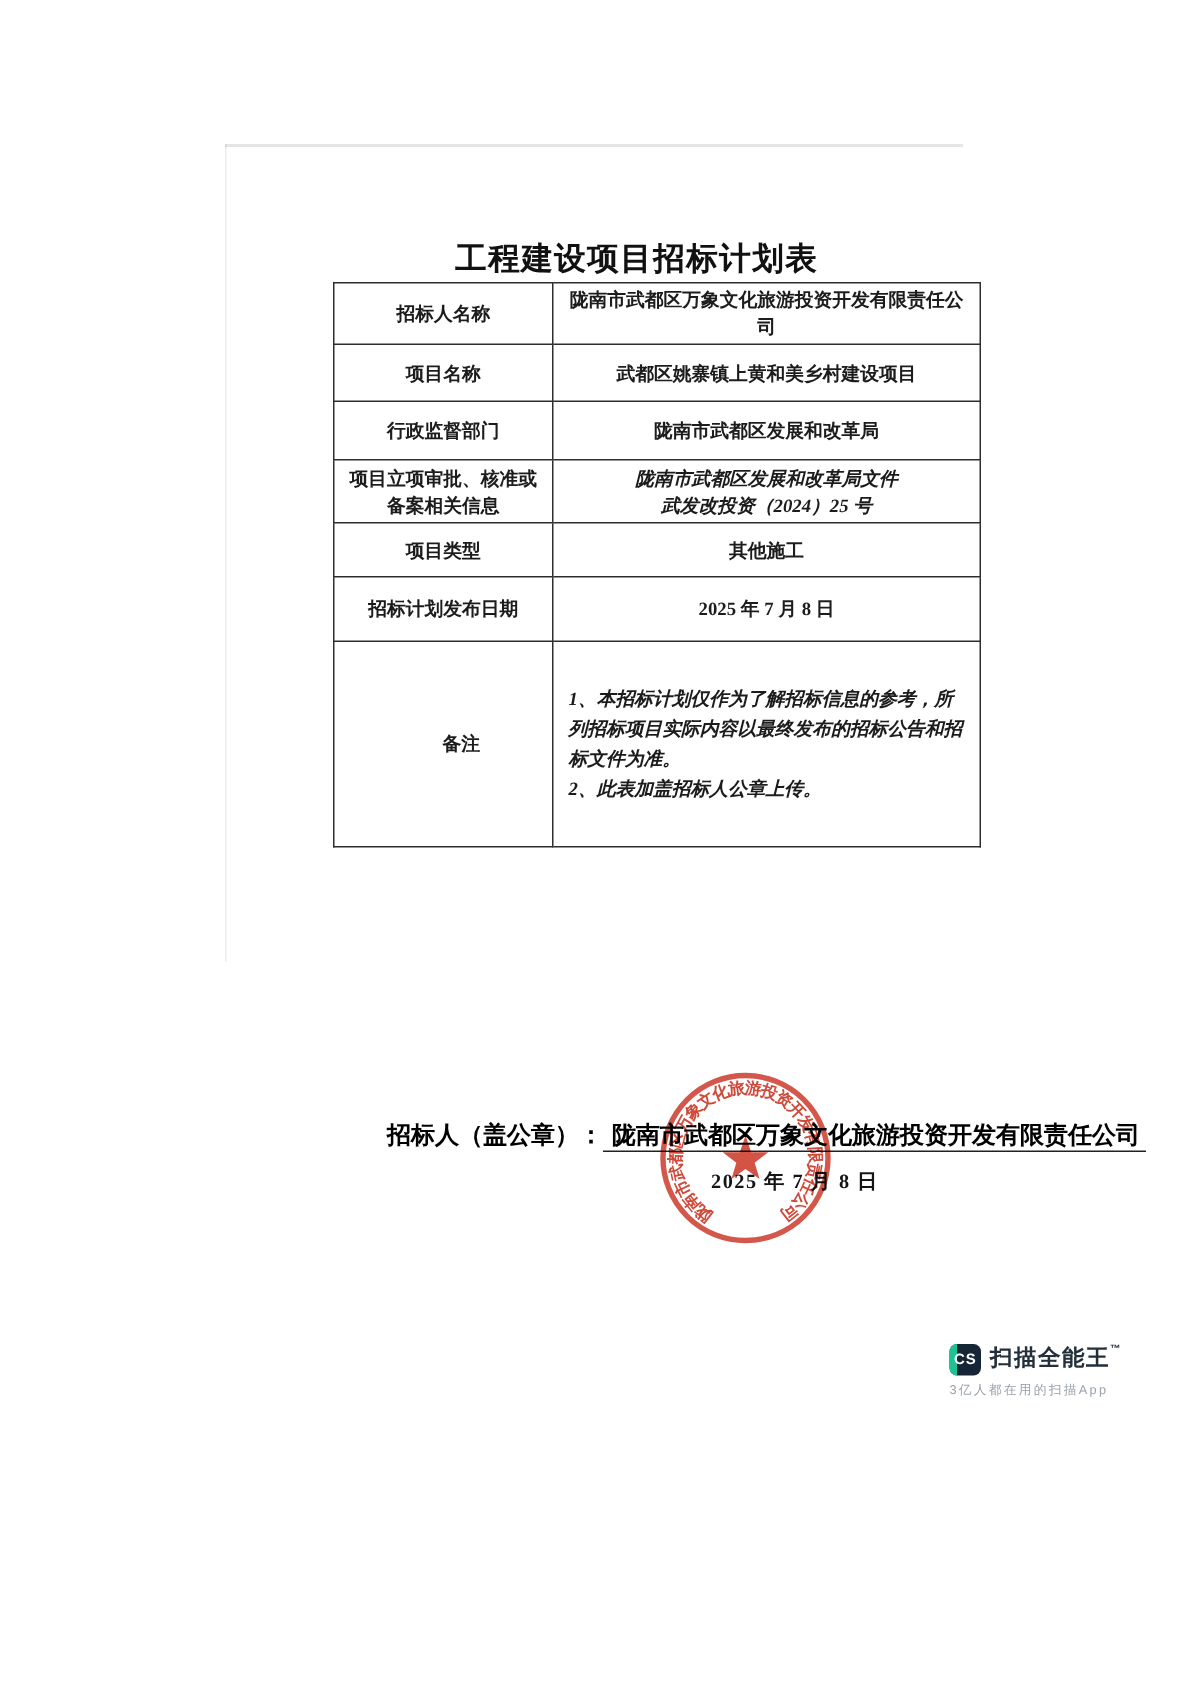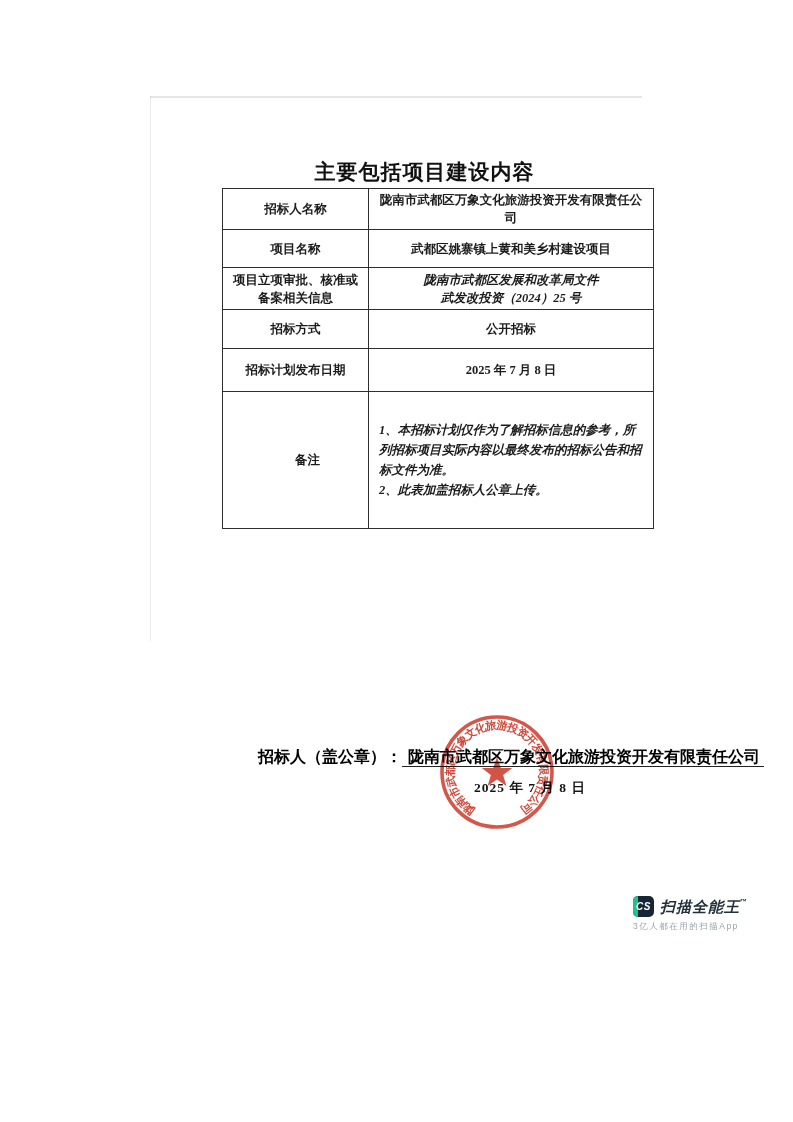--- a/index.html
+++ b/index.html
@@ -46,21 +46,21 @@
   .footer-date{
     position:absolute;left:474px;top:779px;
     font-size:13.5px;font-weight:bold;color:#151515;letter-spacing:1px;
   }
   .stamp{
     position:absolute;left:435px;top:710px;width:124px;height:124px;
     mix-blend-mode:multiply;opacity:.88;
   }
   
   .brand{position:absolute;left:633px;top:896px;width:150px;}
-  .brand-row{display:flex;align-items:flex-end;gap:6px;font-style:italic;}
+  .brand-row{display:flex;align-items:flex-start;gap:6px;}
   .cs-icon{
     width:21px;height:21px;border-radius:5px;background:#162636;
     display:flex;align-items:center;justify-content:center;position:relative;overflow:hidden;
     font-family:"Liberation Sans","DejaVu Sans",sans-serif;
   }
   .cs-icon .accent{position:absolute;left:0;top:0;width:5px;height:100%;background:#1fc393;}
   .cs-icon .cs-text{position:relative;color:#fff;font-size:10px;font-weight:bold;letter-spacing:.5px;}
   .brand-name{
     font-family:"Liberation Sans","DejaVu Sans",sans-serif;
     font-size:15px;font-weight:bold;color:#232f3b;letter-spacing:1px;white-space:nowrap;
@@ -72,40 +72,44 @@
   }
 </style>
 </head>
 <body>
 
 <div class="canvas">
 
   <div class="scan-edge-top"></div>
   <div class="scan-edge-left"></div>
 
-  <div class="doc-title">主要包括项目建设内容</div>
+  <div class="doc-title">工程建设项目招标计划表</div>
 
   <table class="main">
     <tbody>
       <tr class="r1">
         <td class="lbl">招标人名称</td>
         <td class="val">陇南市武都区万象文化旅游投资开发有限责任公司</td>
       </tr>
       <tr class="r2">
         <td class="lbl">项目名称</td>
         <td class="val">武都区姚寨镇上黄和美乡村建设项目</td>
       </tr>
+      <tr class="r3">
+        <td class="lbl">行政监督部门</td>
+        <td class="val">陇南市武都区发展和改革局</td>
+      </tr>
       <tr class="r4">
         <td class="lbl">项目立项审批、核准或备案相关信息</td>
         <td class="val pre">陇南市武都区发展和改革局文件
 武发改投资（2024）25 号</td>
       </tr>
-      <tr class="r9">
-        <td class="lbl">招标方式</td>
-        <td class="val">公开招标</td>
+      <tr class="r6">
+        <td class="lbl">项目类型</td>
+        <td class="val">其他施工</td>
       </tr>
       <tr class="r11">
         <td class="lbl">招标计划发布日期</td>
         <td class="val">2025 年 7 月 8 日</td>
       </tr>
       <tr class="r12">
         <td class="lbl">备注</td>
         <td class="val pre">1、本招标计划仅作为了解招标信息的参考，所列招标项目实际内容以最终发布的招标公告和招标文件为准。
 2、此表加盖招标人公章上传。</td>
       </tr>

